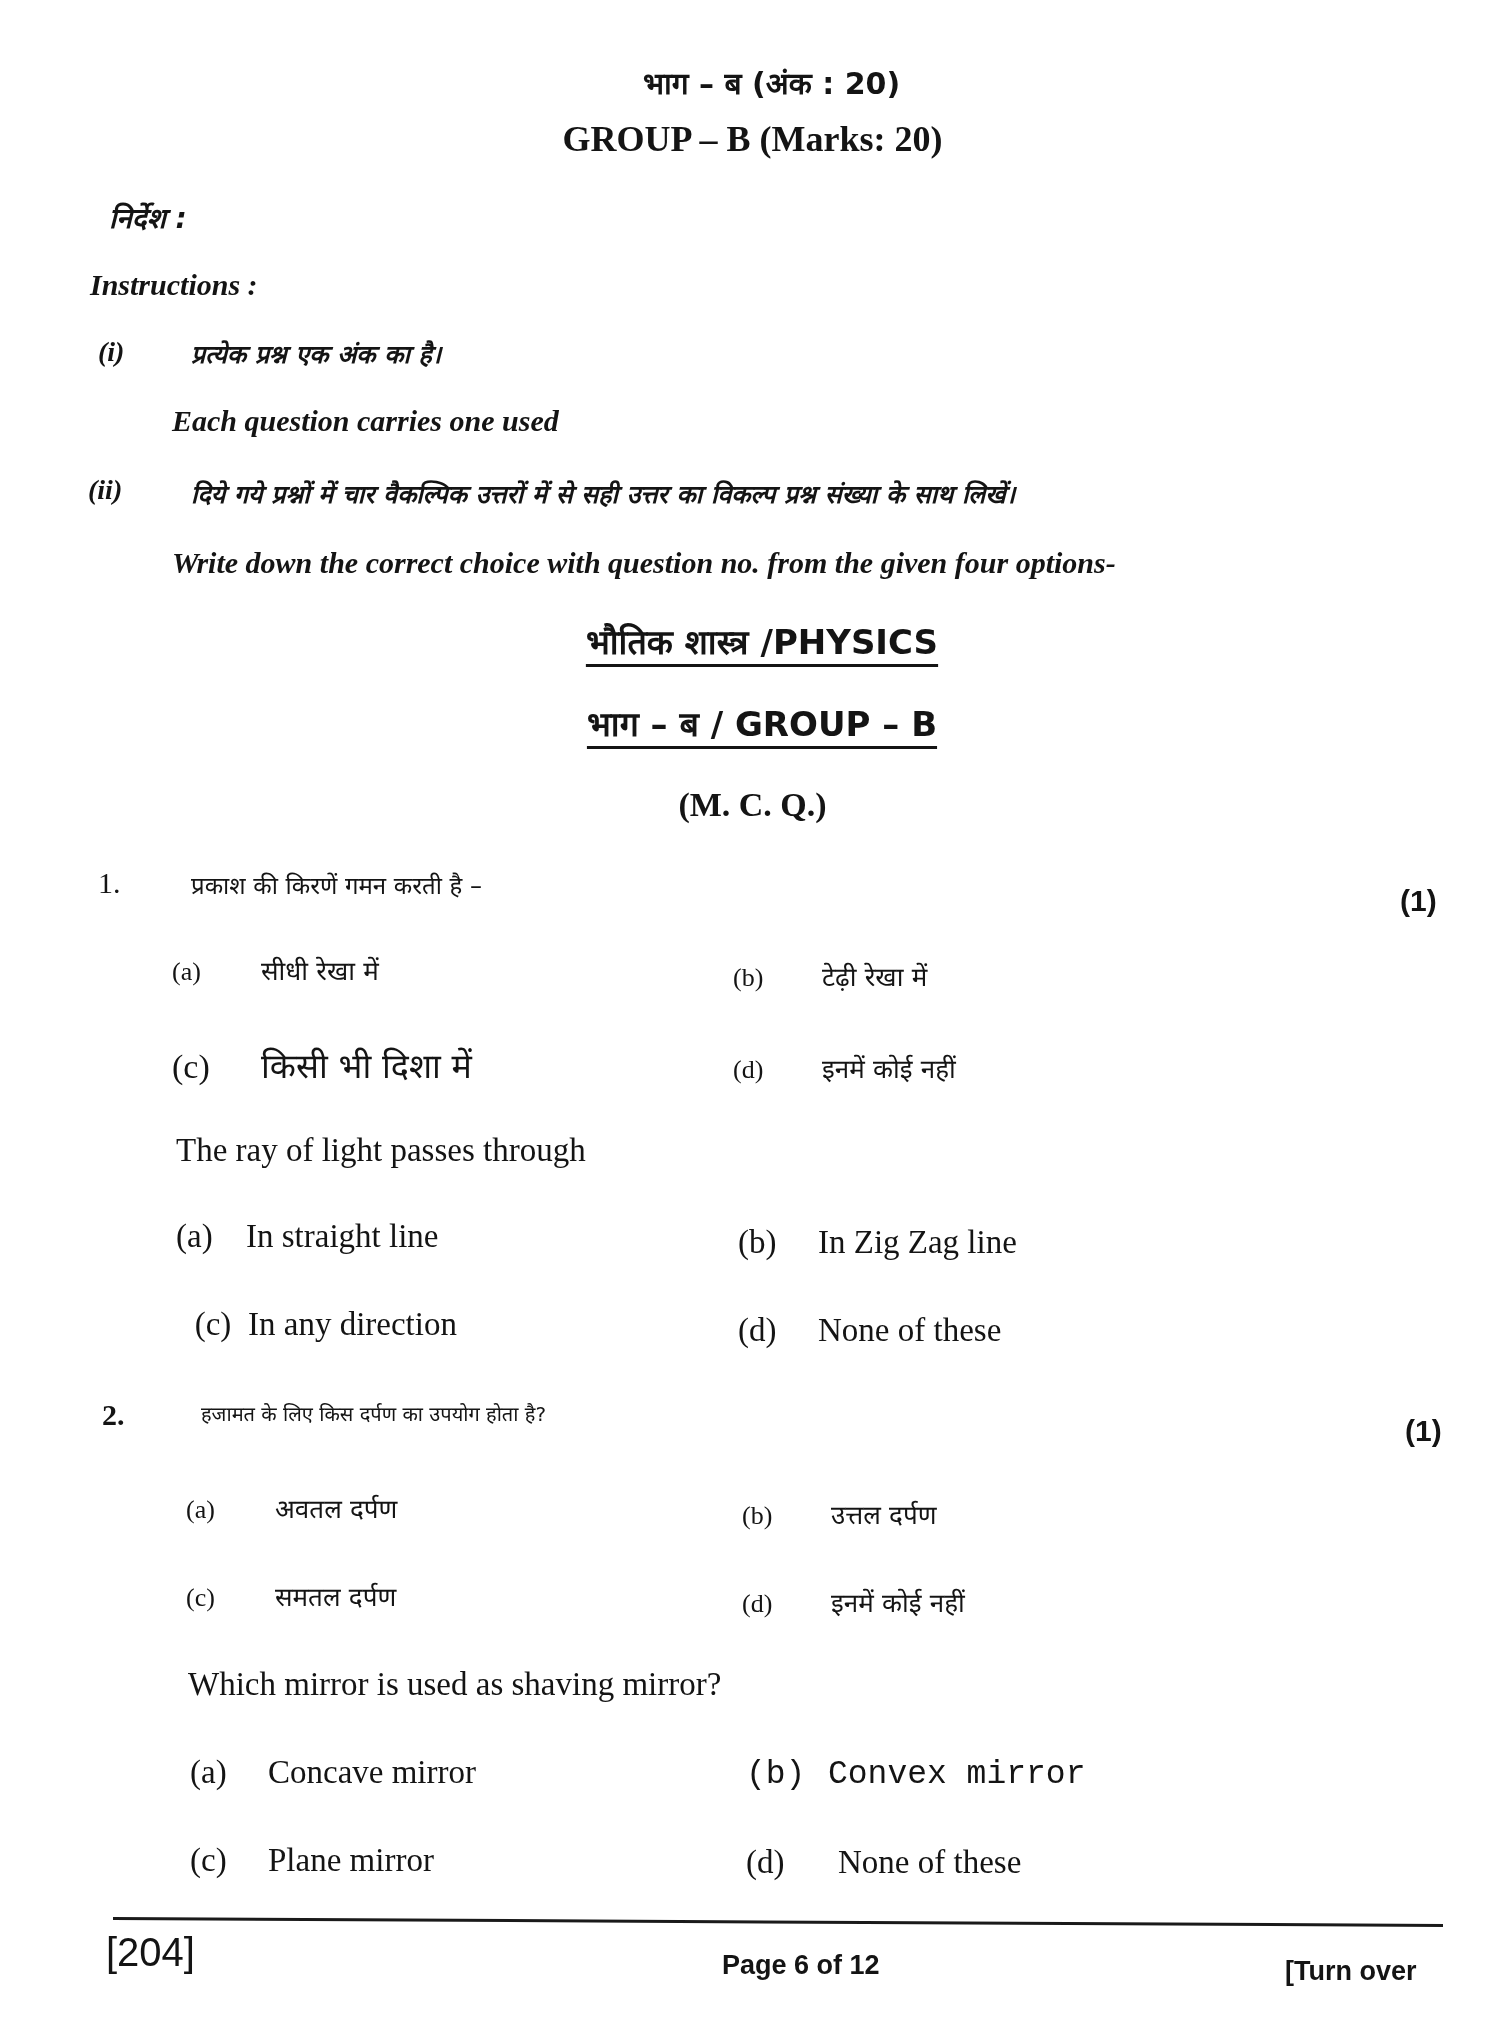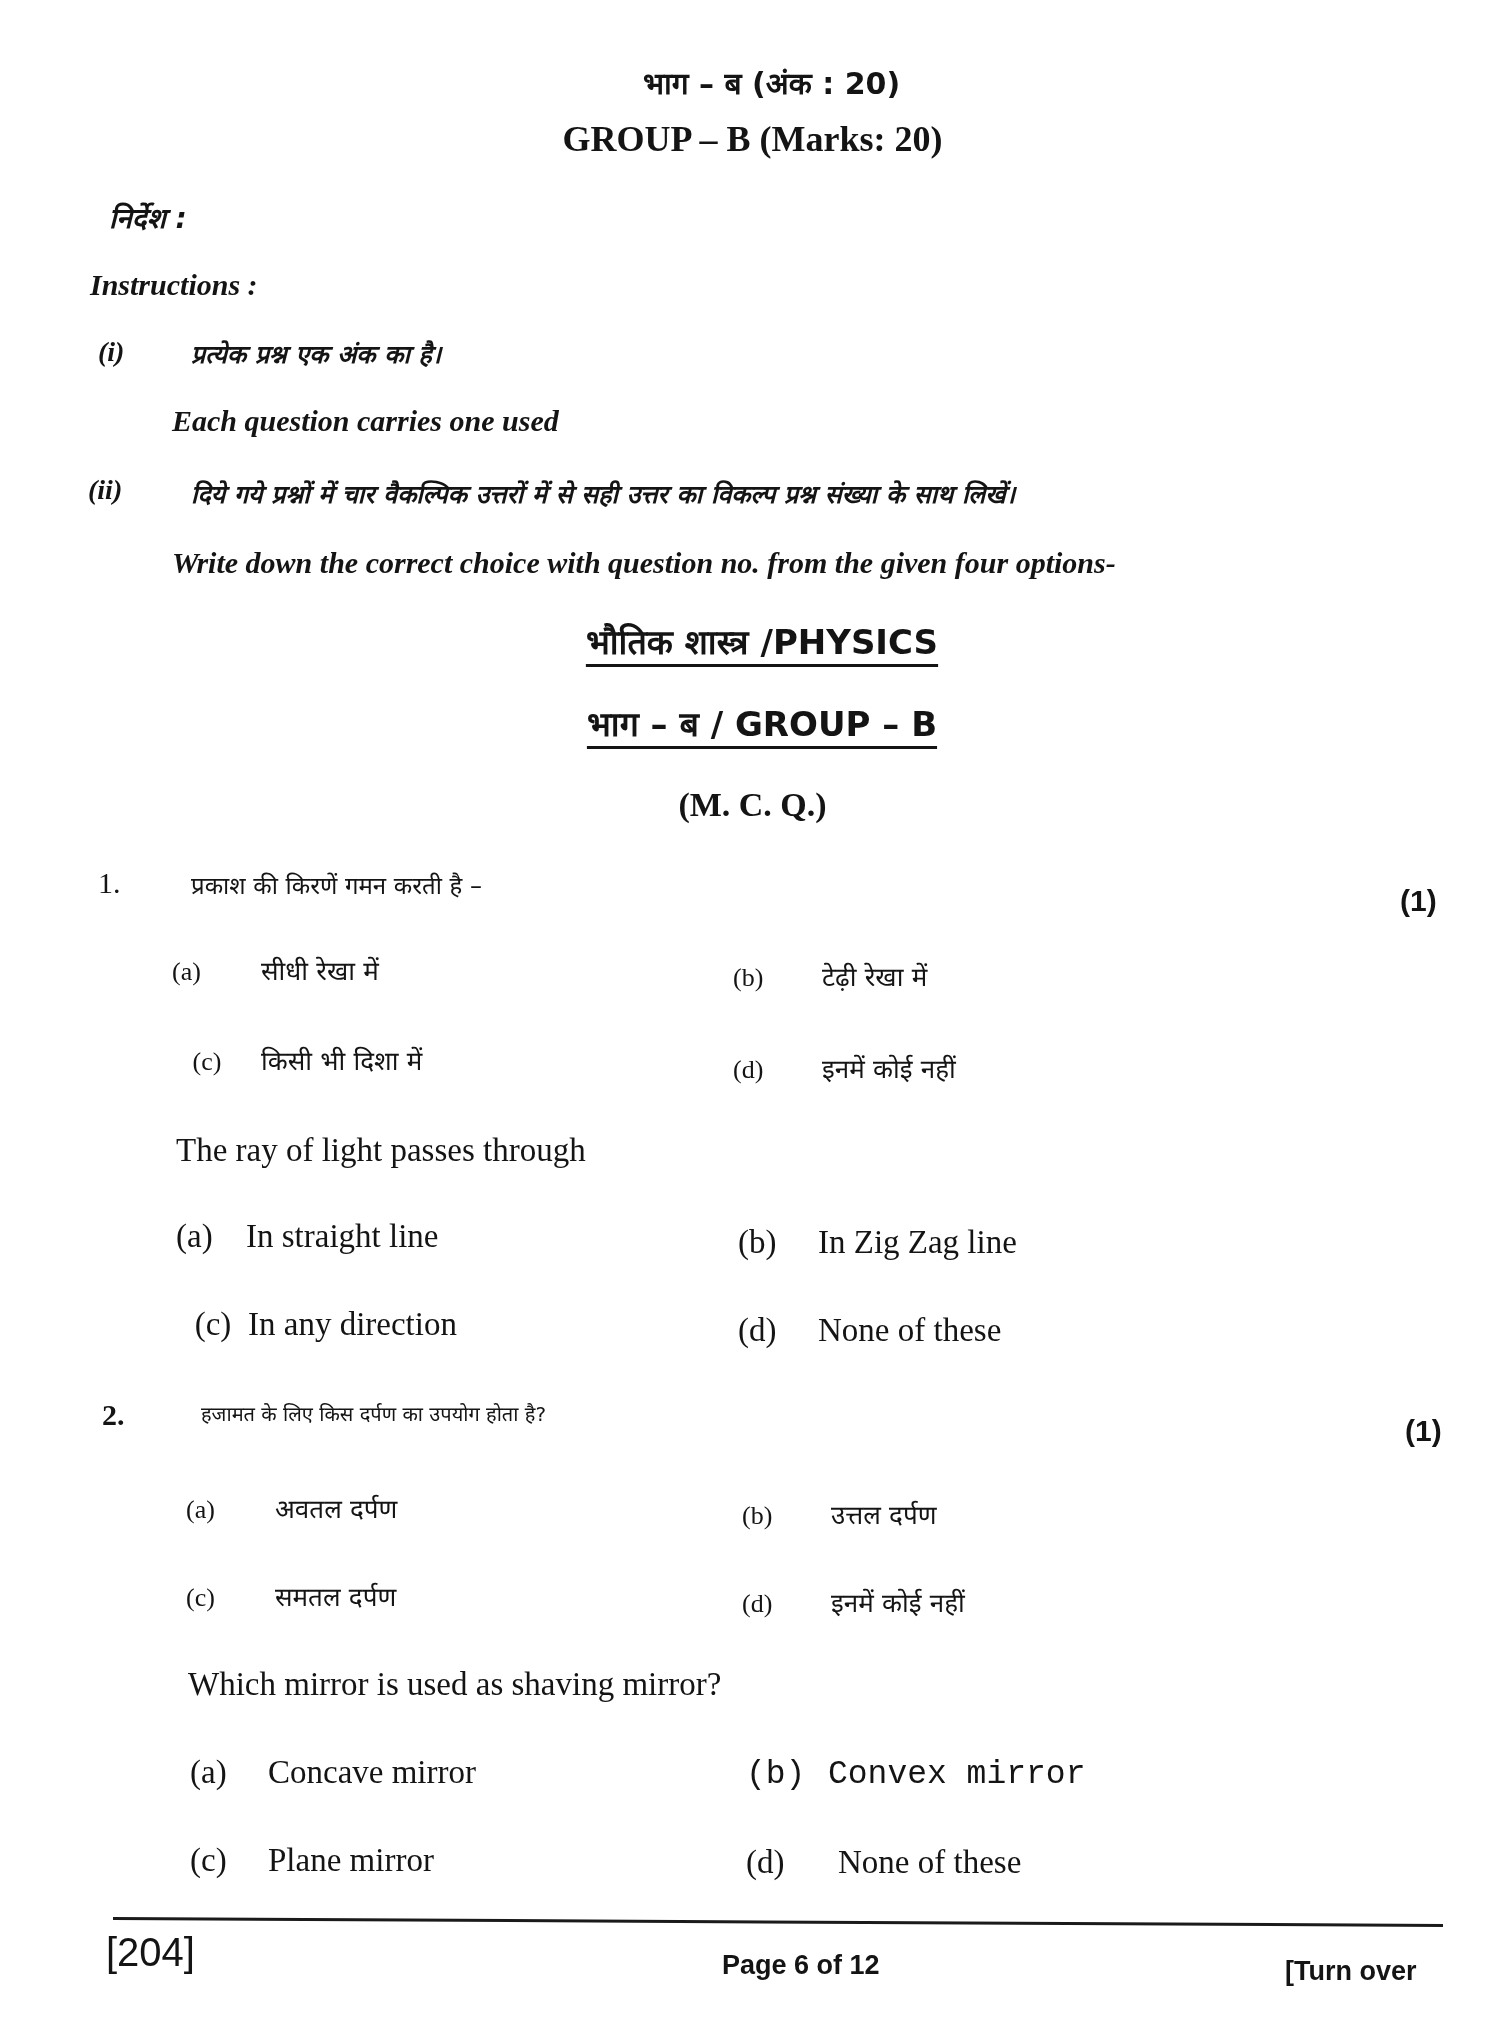--- a/index.html
+++ b/index.html
@@ -40,21 +40,21 @@
 <div class="abs center bold ul" style="top:618px;font-size:34px;"><span class="hi">भौतिक शास्त्र /PHYSICS</span></div>
 <div class="abs center bold ul" style="top:700px;font-size:34px;"><span class="hi">भाग – ब / GROUP – B</span></div>
 <div class="abs center bold" style="top:786px;font-size:34px;">(M. C. Q.)</div>
 
 <div class="abs qnum" style="left:98px;top:866px;">1.</div>
 <div class="abs hi" style="left:172px;top:868px;font-size:24px;">प्रकाश की किरणें गमन करती है –</div>
 <div class="abs marks" style="left:1400px;top:884px;">(1)</div>
 
 <div class="abs" style="left:172px;top:952px;font-size:26px;"><span class="opt-label">(a)</span><span class="hi">सीधी रेखा में</span></div>
 <div class="abs" style="left:733px;top:958px;font-size:26px;"><span class="opt-label">(b)</span><span class="hi">टेढ़ी रेखा में</span></div>
-<div class="abs" style="left:172px;top:1042px;font-size:26px;text-align:center;"><span class="opt-label">(c)</span><span class="hi">किसी भी दिशा में</span></div>
+<div class="abs" style="left:172px;top:1042px;font-size:34px;"><span class="opt-label">(c)</span><span class="hi">किसी भी दिशा में</span></div>
 <div class="abs" style="left:733px;top:1050px;font-size:26px;"><span class="opt-label">(d)</span><span class="hi">इनमें कोई नहीं</span></div>
 
 <div class="abs" style="left:176px;top:1132px;font-size:33px;">The ray of light passes through</div>
 <div class="abs" style="left:176px;top:1218px;font-size:33px;"><span class="opt-label">(a)</span><span>In straight line</span></div>
 <div class="abs" style="left:738px;top:1224px;font-size:33px;"><span class="opt-label" style="width:80px">(b)</span><span>In Zig Zag line</span></div>
 <div class="abs" style="left:178px;top:1306px;font-size:33px;text-align:center;"><span class="opt-label">(c)</span><span>In any direction</span></div>
 <div class="abs" style="left:738px;top:1312px;font-size:33px;"><span class="opt-label" style="width:80px">(d)</span><span>None of these</span></div>
 
 <div class="abs qnum bold" style="left:102px;top:1398px;">2.</div>
 <div class="abs hi" style="left:182px;top:1400px;font-size:20px;">हजामत के लिए किस दर्पण का उपयोग होता है?</div>

